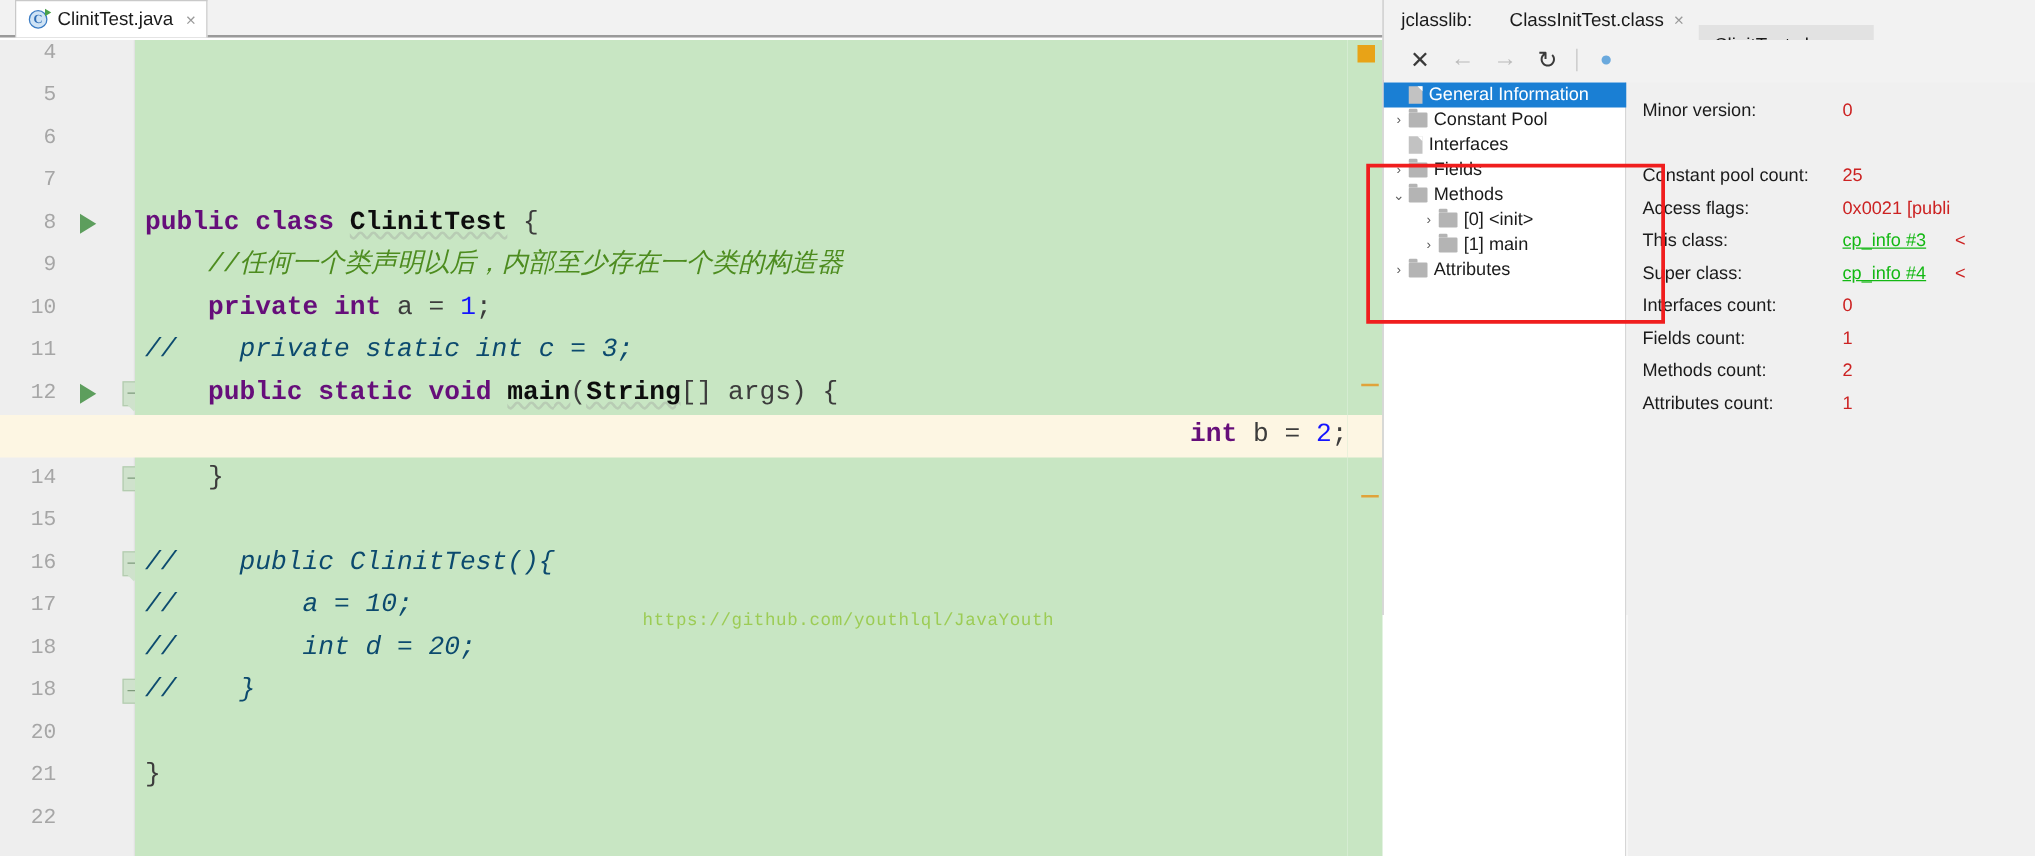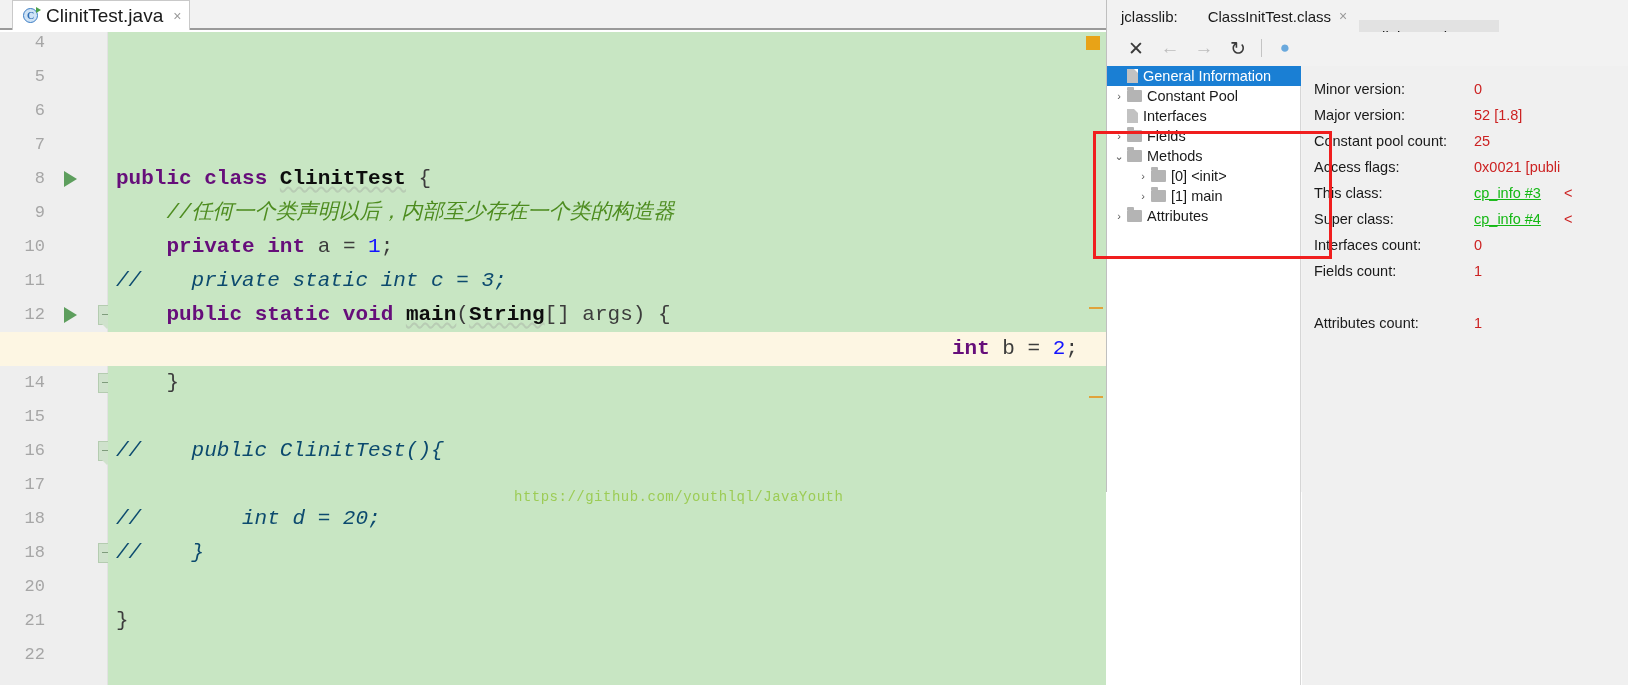--- a/index.html
+++ b/index.html
@@ -35,21 +35,21 @@
     border-radius: 50%; background: #cfe3f5; border: 1.5px solid #3b7cc4;
     color: #2f6db5; font-size: 10px; font-weight: bold;
     display: flex; align-items: center; justify-content: center;
     font-family: "Liberation Serif", serif;
   }
   .tab-icon .tri {
     position: absolute; right: -1px; top: 0px; width: 0; height: 0;
     border-left: 5px solid #4ba14b; border-top: 3.5px solid transparent;
     border-bottom: 3.5px solid transparent;
   }
-  .tab-label { font-size: 19px; color: #1a1a1a; white-space: nowrap; }
+  .tab-label { font-size: 15px; color: #1a1a1a; white-space: nowrap; }
   .tab-close { font-size: 14px; color: #9a9a9a; margin-left: 4px; cursor: pointer; }
 
   .gutter {
     position: absolute; left: 0; top: 32px; width: 108px; height: 653px;
     background: #eeeeee; border-right: 1px solid #e2e2e2;
   }
   .gutter-left-strip {
     position: absolute; left: 0; top: 32px; width: 9px; height: 653px;
     background: #ffffff;
   }
@@ -263,20 +263,21 @@
         <div class="code-line" style="top: 96px;"><span class="txt"></span></div>
         <div class="code-line" style="top: 130px;"><span class="txt"><span class="kw">public </span><span class="kw">class </span><span class="cls squiggle">ClinitTest</span><span class="pln"> {</span></span></div>
         <div class="code-line" style="top: 164px;"><span class="txt"><span class="cmt-cn">    //任何一个类声明以后，内部至少存在一个类的构造器</span></span></div>
         <div class="code-line" style="top: 198px;"><span class="txt"><span class="pln">    </span><span class="kw">private </span><span class="kw">int </span><span class="pln">a </span><span class="pln">= </span><span class="num">1</span><span class="pln">;</span></span></div>
         <div class="code-line" style="top: 232px;"><span class="txt"><span class="cmt">//    private static int c = 3;</span></span></div>
         <div class="code-line" style="top: 266px;"><span class="txt"><span class="pln">    </span><span class="kw">public </span><span class="kw">static </span><span class="kw">void </span><span class="cls squiggle">main</span><span class="pln">(</span><span class="cls squiggle">String</span><span class="pln">[] args) {</span></span></div>
         <div class="code-line current" style="top: 300px;"><span class="txt"><span class="pln">        </span><span class="kw">int </span><span class="pln">b </span><span class="pln">= </span><span class="num">2</span><span class="pln">;</span></span></div>
         <div class="code-line" style="top: 334px;"><span class="txt"><span class="pln">    }</span></span></div>
         <div class="code-line" style="top: 368px;"><span class="txt"></span></div>
         <div class="code-line" style="top: 402px;"><span class="txt"><span class="cmt">//    public ClinitTest(){</span></span></div>
+        <div class="code-line" style="top: 436px;"><span class="txt"><span class="cmt">//        a = 10;</span></span></div>
         <div class="code-line" style="top: 470px;"><span class="txt"><span class="cmt">//        int d = 20;</span></span></div>
         <div class="code-line" style="top: 504px;"><span class="txt"><span class="cmt">//    }</span></span></div>
         <div class="code-line" style="top: 538px;"><span class="txt"></span></div>
         <div class="code-line" style="top: 572px;"><span class="txt"><span class="pln">}</span></span></div>
         <div class="code-line" style="top: 606px;"><span class="txt"></span></div>
       </div>
     <div class="right-strip"></div>
 
     <div class="marker-orange"></div>
     <div class="marker-tick" style="top:307px;"></div>
@@ -363,24 +364,20 @@
           <span class="ico-folder"></span>
           <span>Attributes</span>
         </div>
       </div>
 
     <div class="detail-panel" id="detail-panel">
         <div class="detail-row" style="top: 10px;">
           <span class="d-label">Minor version:</span>
           <span class="d-value">0</span>
         </div>
-        <div class="detail-row" style="top: 36px;">
-          <span class="d-label">Major version:</span>
-          <span class="d-value">52 [1.8]</span>
-        </div>
         <div class="detail-row" style="top: 62px;">
           <span class="d-label">Constant pool count:</span>
           <span class="d-value">25</span>
         </div>
         <div class="detail-row" style="top: 88px;">
           <span class="d-label">Access flags:</span>
           <span class="d-value">0x0021 [publi</span>
         </div>
         <div class="detail-row" style="top: 114px;">
           <span class="d-label">This class:</span>
@@ -393,20 +390,24 @@
           <span class="d-extra">&lt;</span>
         </div>
         <div class="detail-row" style="top: 166px;">
           <span class="d-label">Interfaces count:</span>
           <span class="d-value">0</span>
         </div>
         <div class="detail-row" style="top: 192px;">
           <span class="d-label">Fields count:</span>
           <span class="d-value">1</span>
         </div>
+        <div class="detail-row" style="top: 218px;">
+          <span class="d-label">Methods count:</span>
+          <span class="d-value">2</span>
+        </div>
         <div class="detail-row" style="top: 244px;">
           <span class="d-label">Attributes count:</span>
           <span class="d-value">1</span>
         </div>
       </div>
 
   </div>
 
   <div class="annot-box"></div>
 </div>

